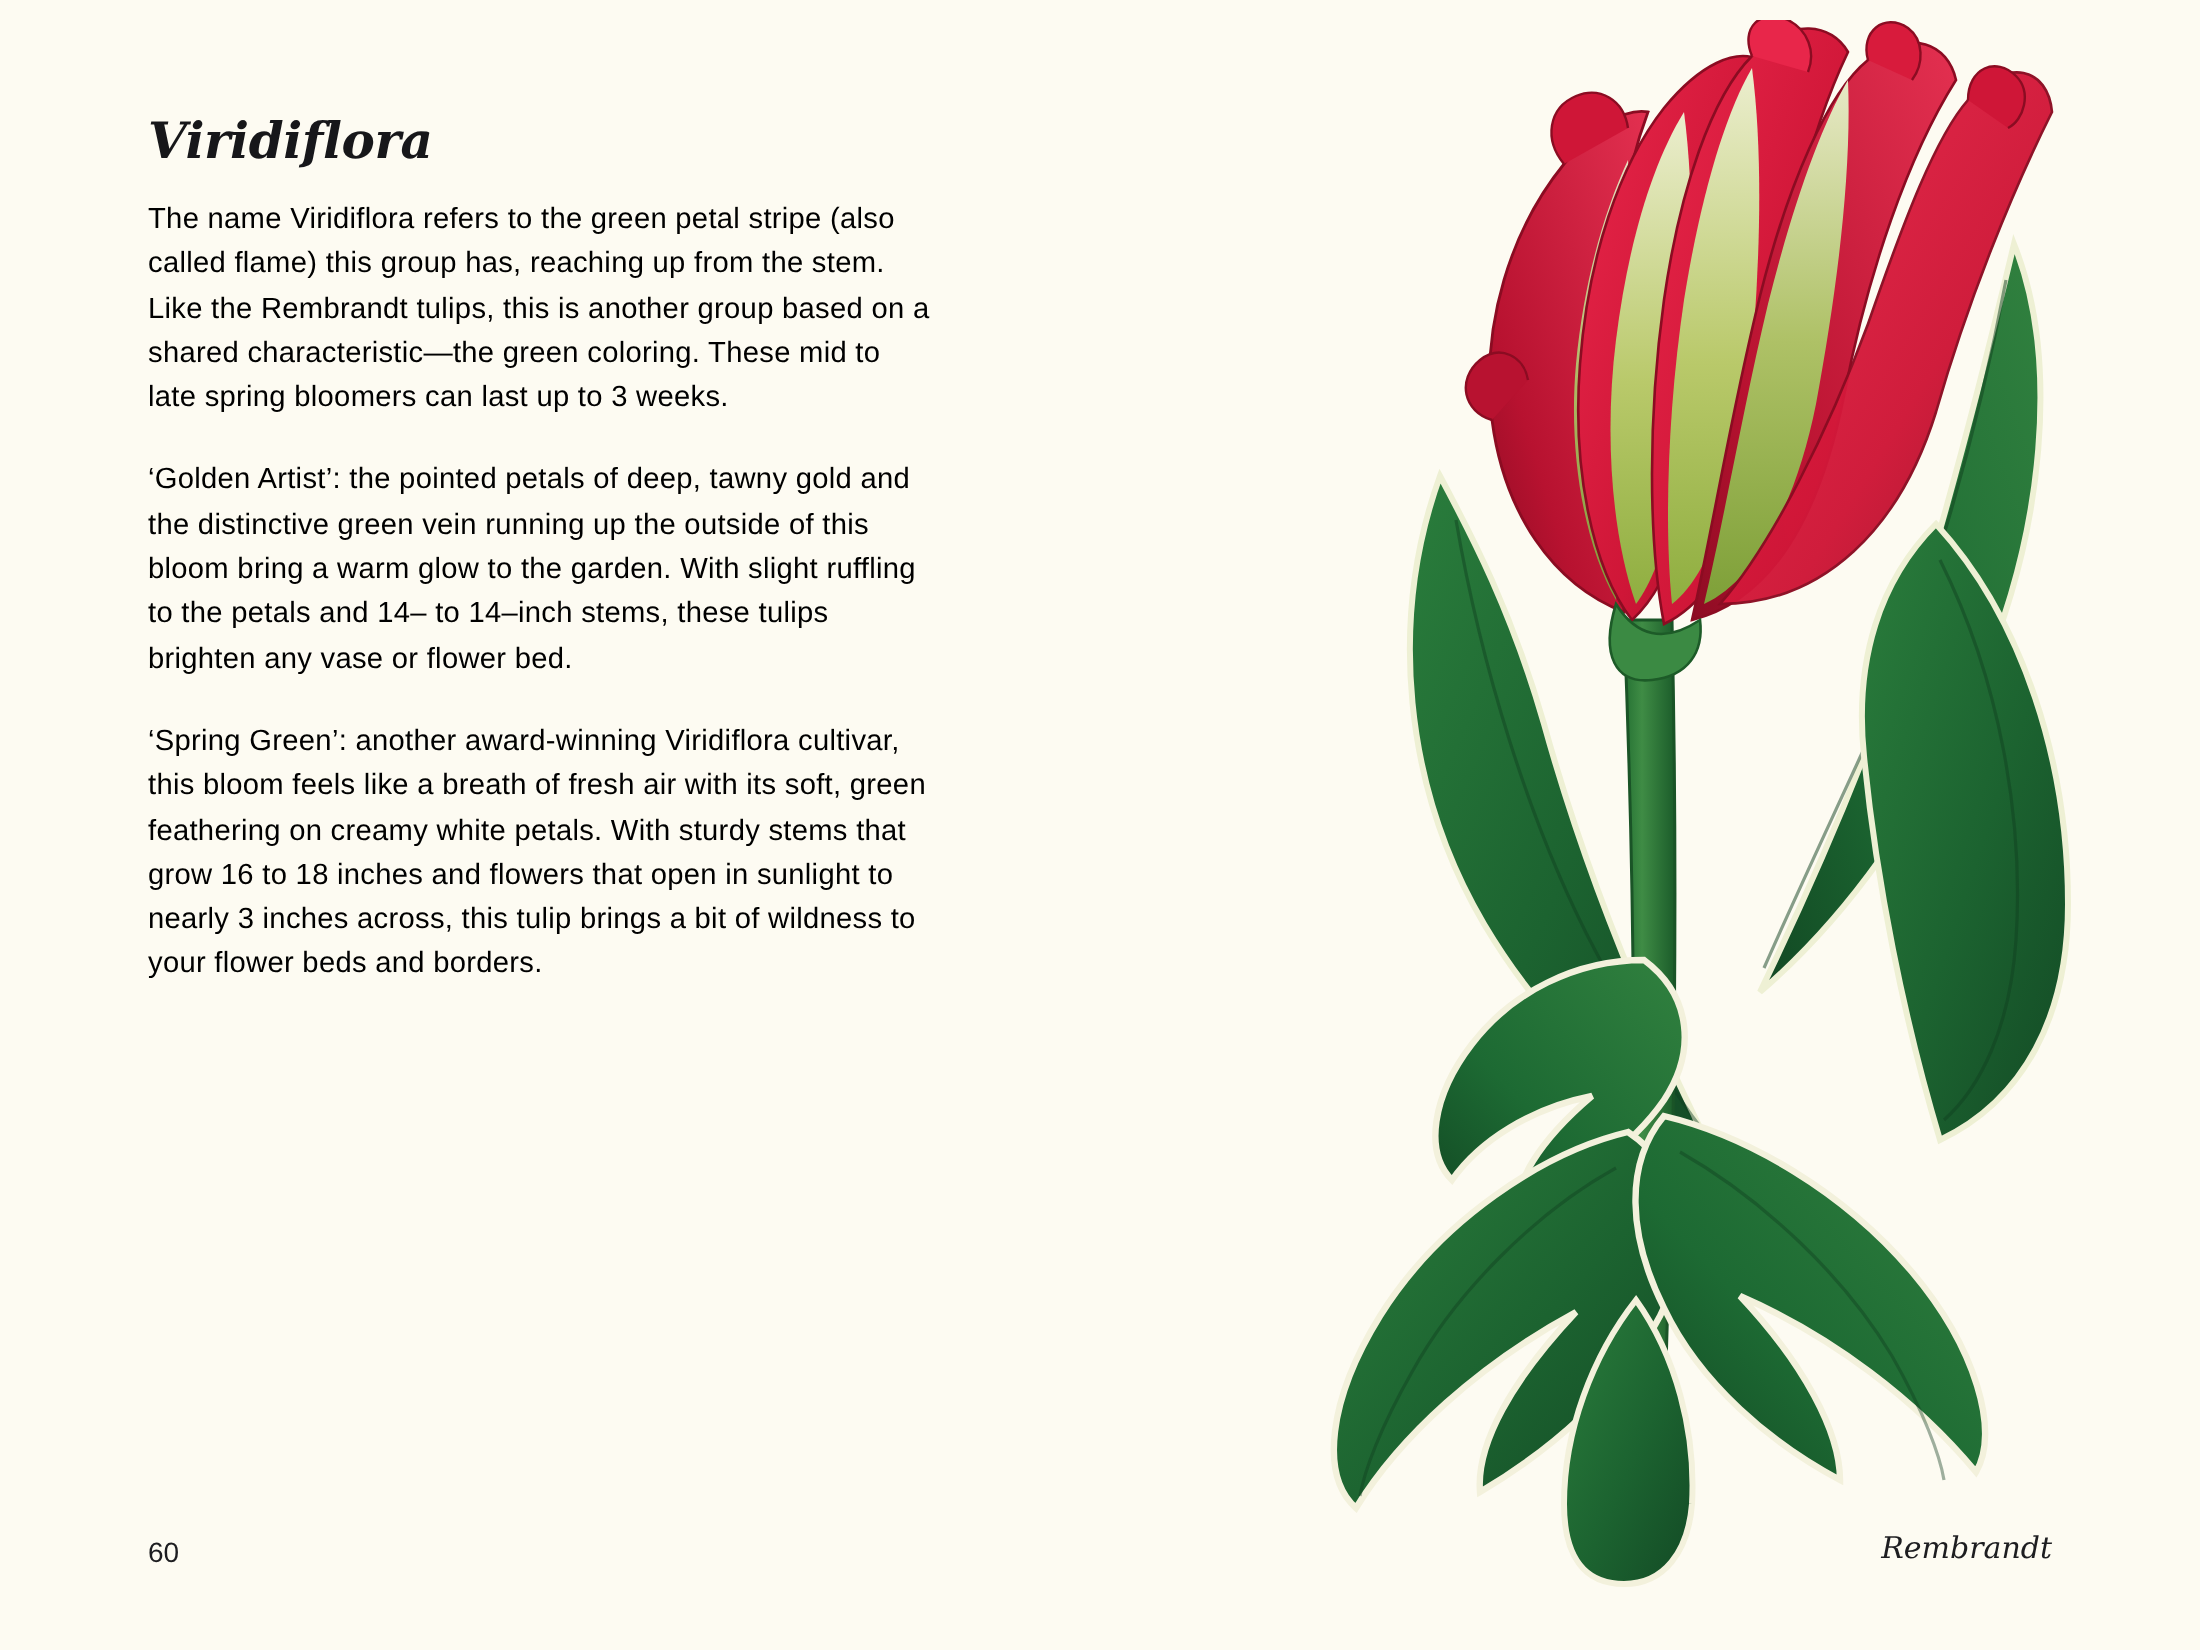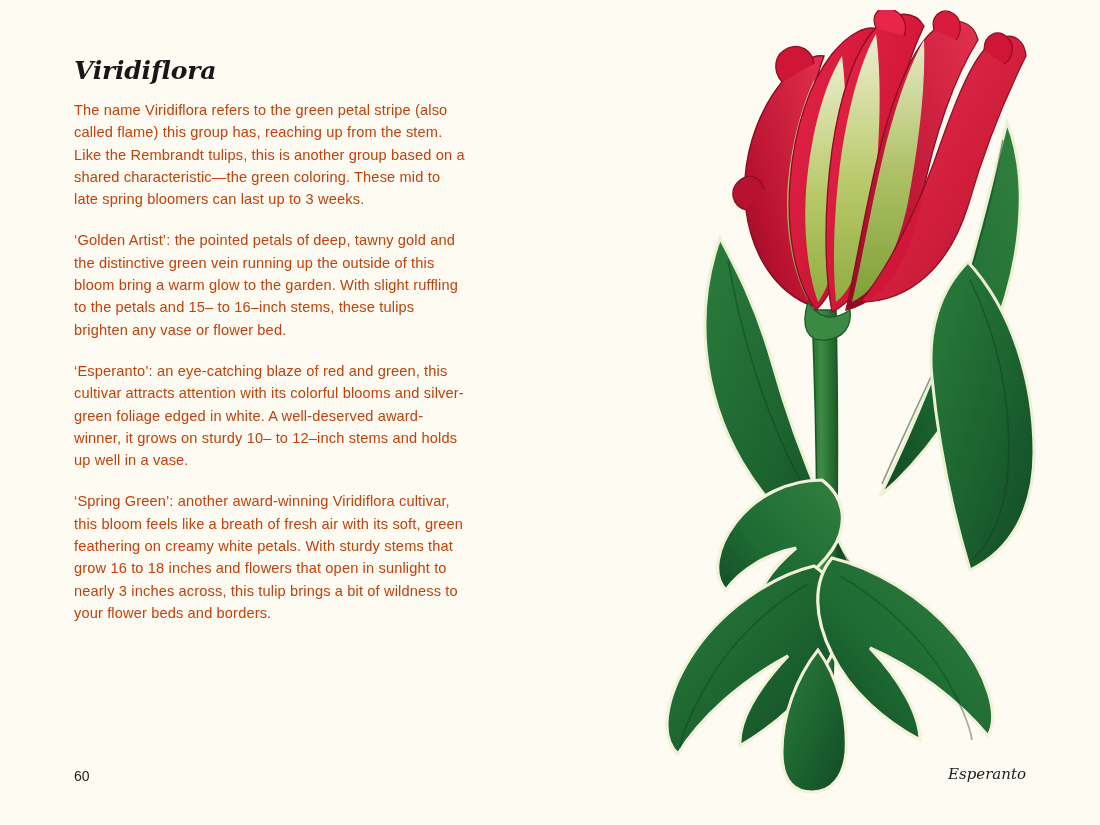--- a/index.html
+++ b/index.html
@@ -32,21 +32,21 @@
     font-style: italic;
     font-weight: bold;
     font-size: 25px;
     color: #17171a;
     margin: 0 0 14px 0;
     letter-spacing: -0.2px;
   }
   .para {
     font-size: 14.6px;
     line-height: 22.3px;
-    color: #c2410c;
+    color: #000000;
     margin: 0 0 19px 0;
     letter-spacing: 0.01em;
   }
   .para:last-child { margin-bottom: 0; }
 
   
   .page-number {
     position: absolute;
     left: 74px;
     top: 768px;
@@ -74,27 +74,26 @@
   .illustration svg { display: block; }
 </style>
 </head>
 <body style="background: rgb(253, 251, 242);">
 
 <div class="page">
 
   <div class="text-col">
     <h1 class="chapter-title">Viridiflora</h1>
     <p class="para">The name Viridiflora refers to the green petal stripe (also called flame) this group has, reaching up from the stem. Like the Rembrandt tulips, this is another group based on a shared characteristic—the green coloring. These mid to late spring bloomers can last up to 3 weeks.</p>
-    <p class="para">‘Golden Artist’: the pointed petals of deep, tawny gold and the distinctive green vein running up the outside of this bloom bring a warm glow to the garden. With slight ruffling to the petals and 15– to 16–inch stems, these tulips brighten any vase or flower bed.</p>
-    <p class="para">‘Esperanto’: an eye-catching blaze of red and green, this cultivar attracts attention with its colorful blooms and silver-green foliage edged in white. A well-deserved award-winner, it grows on sturdy 10– to 12–inch stems and holds up well in a vase.</p>
+    <p class="para">‘Golden Artist’: the pointed petals of deep, tawny gold and the distinctive green vein running up the outside of this bloom bring a warm glow to the garden. With slight ruffling to the petals and 14– to 14–inch stems, these tulips brighten any vase or flower bed.</p>
     <p class="para">‘Spring Green’: another award-winning Viridiflora cultivar, this bloom feels like a breath of fresh air with its soft, green feathering on creamy white petals. With sturdy stems that grow 16 to 18 inches and flowers that open in sunlight to nearly 3 inches across, this tulip brings a bit of wildness to your flower beds and borders.</p>
   </div>
 
   <div class="page-number">60</div>
-  <div class="caption">Esperanto</div>
+  <div class="caption">Rembrandt</div>
 
   <div class="illustration">
     <svg width="520" height="790" viewBox="0 0 520 790" xmlns="http://www.w3.org/2000/svg">
       <defs>
         <linearGradient id="leafGrad" x1="0" y1="0" x2="1" y2="1">
           <stop offset="0%" stop-color="#2a7d3c"></stop>
           <stop offset="55%" stop-color="#1c6330"></stop>
           <stop offset="100%" stop-color="#134a25"></stop>
         </linearGradient>
         <linearGradient id="leafGrad2" x1="1" y1="0" x2="0" y2="1">

